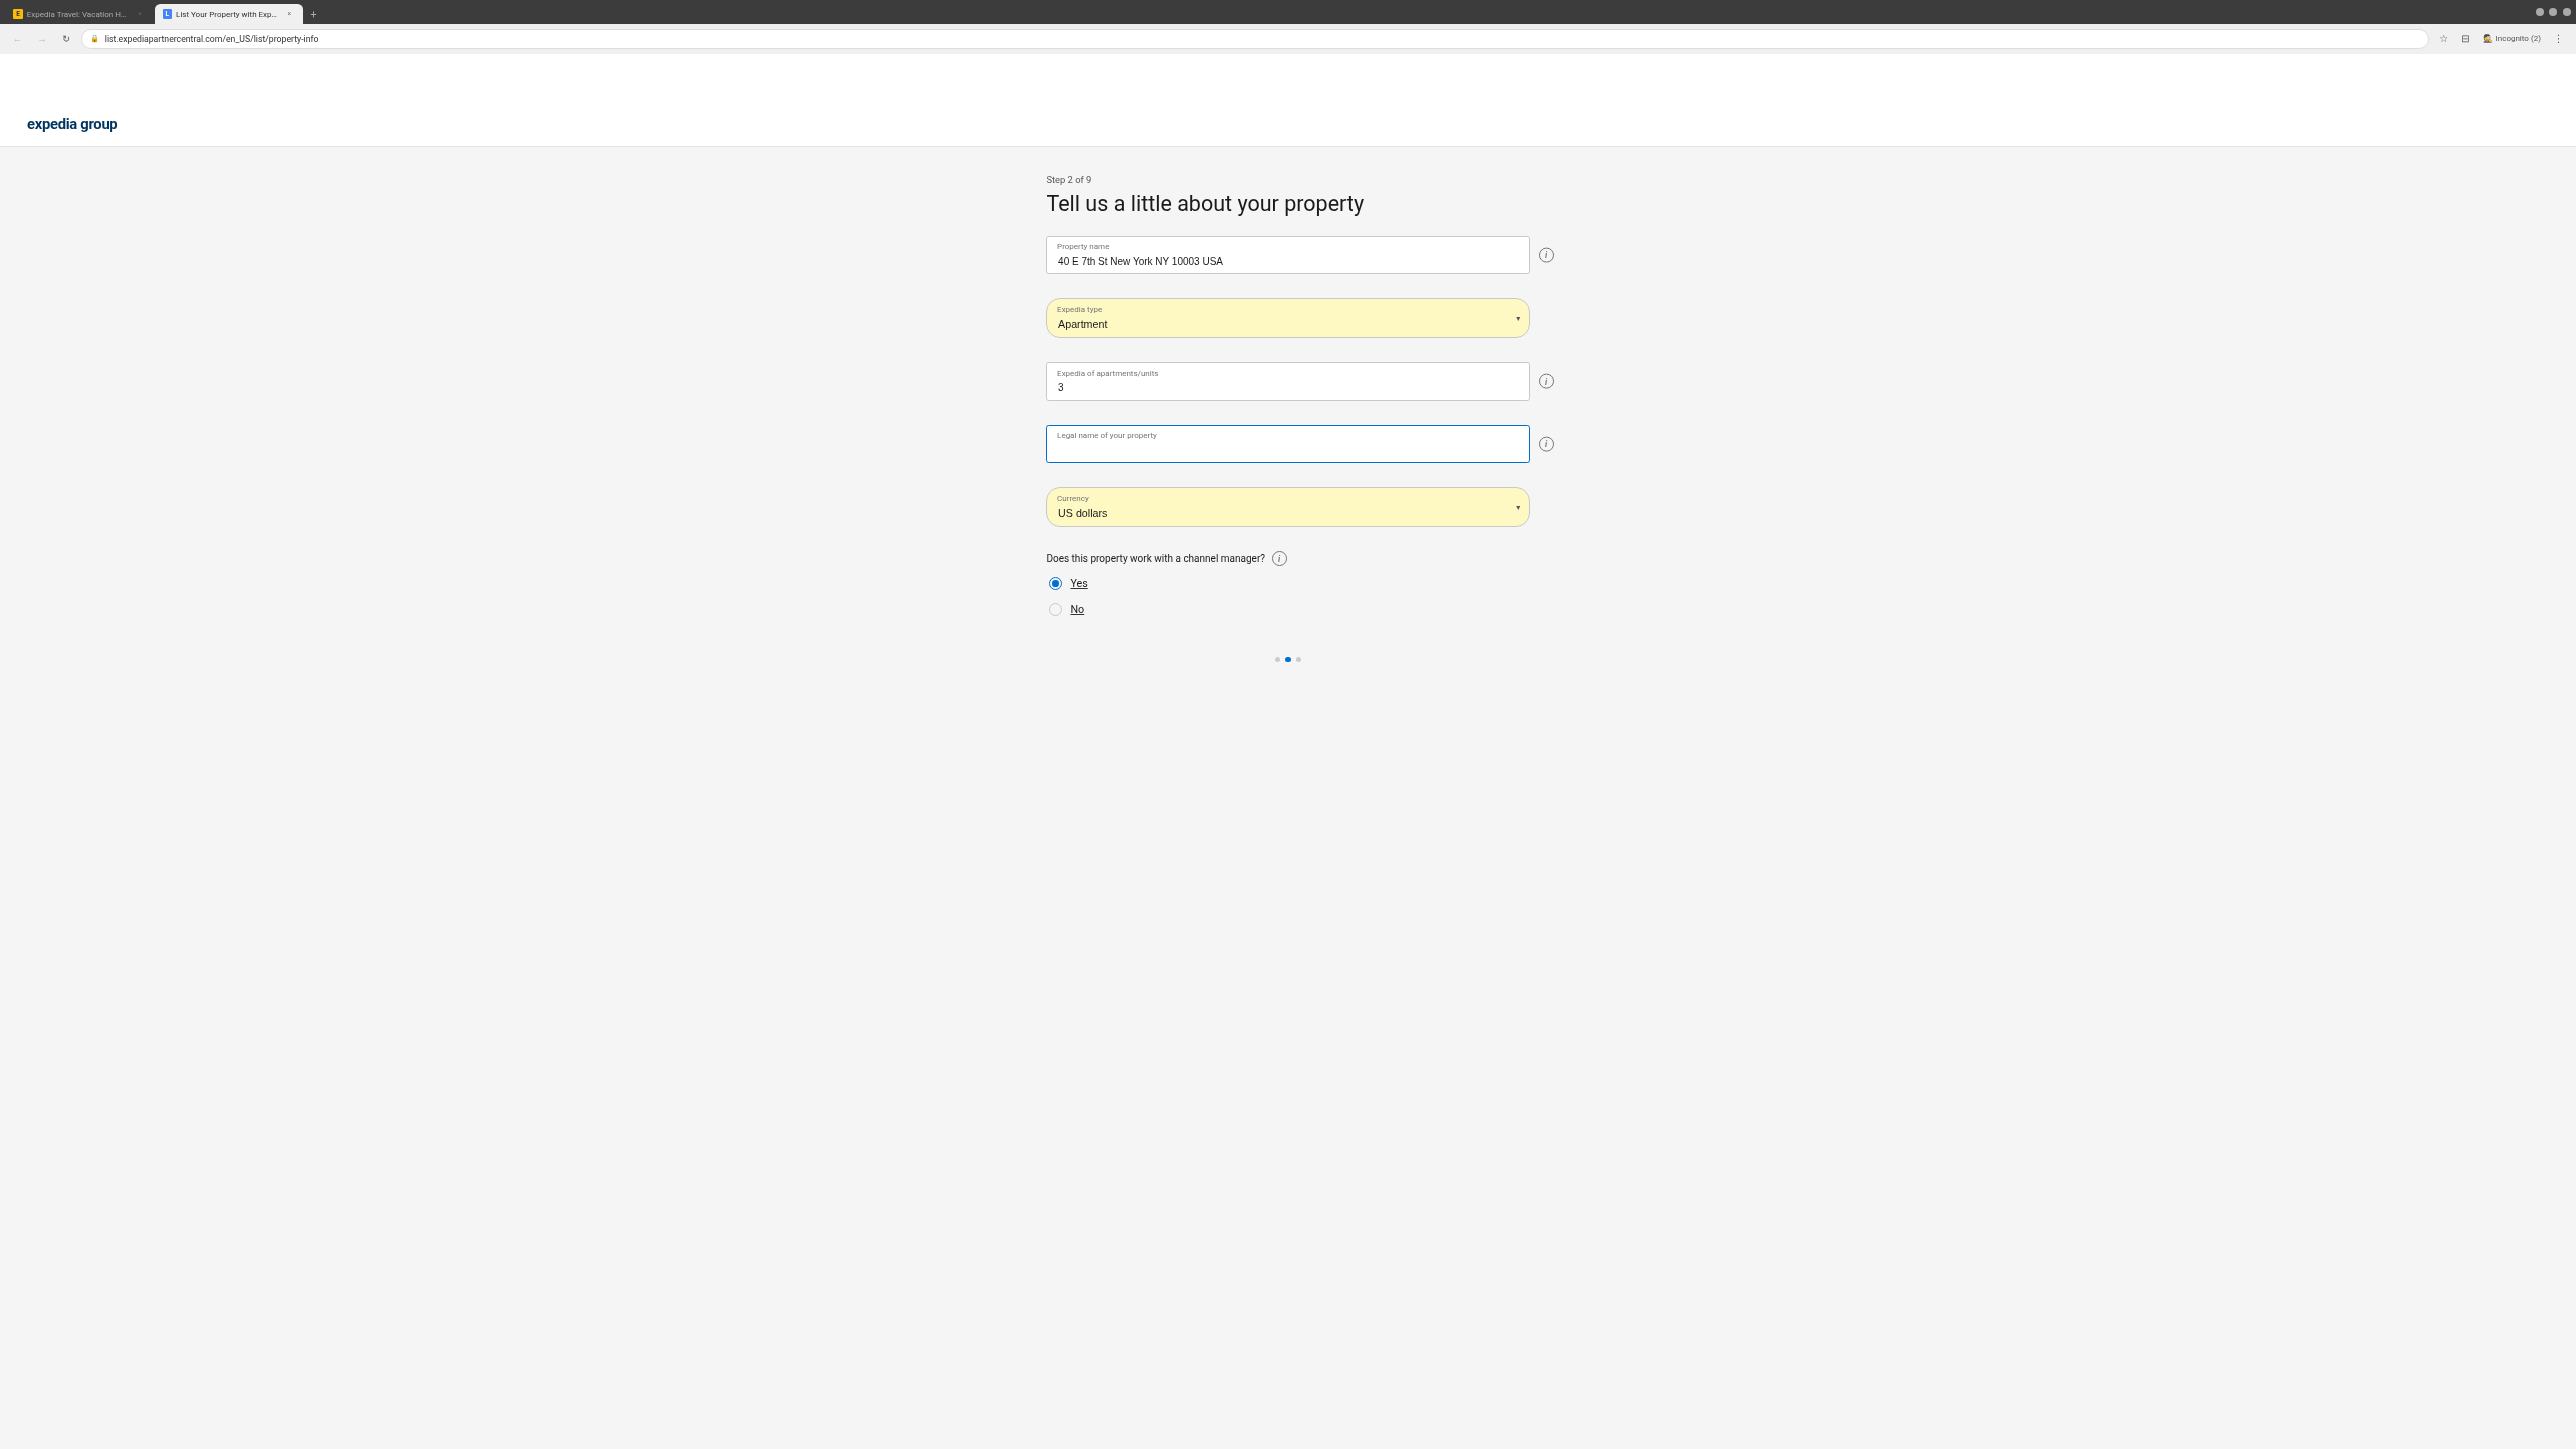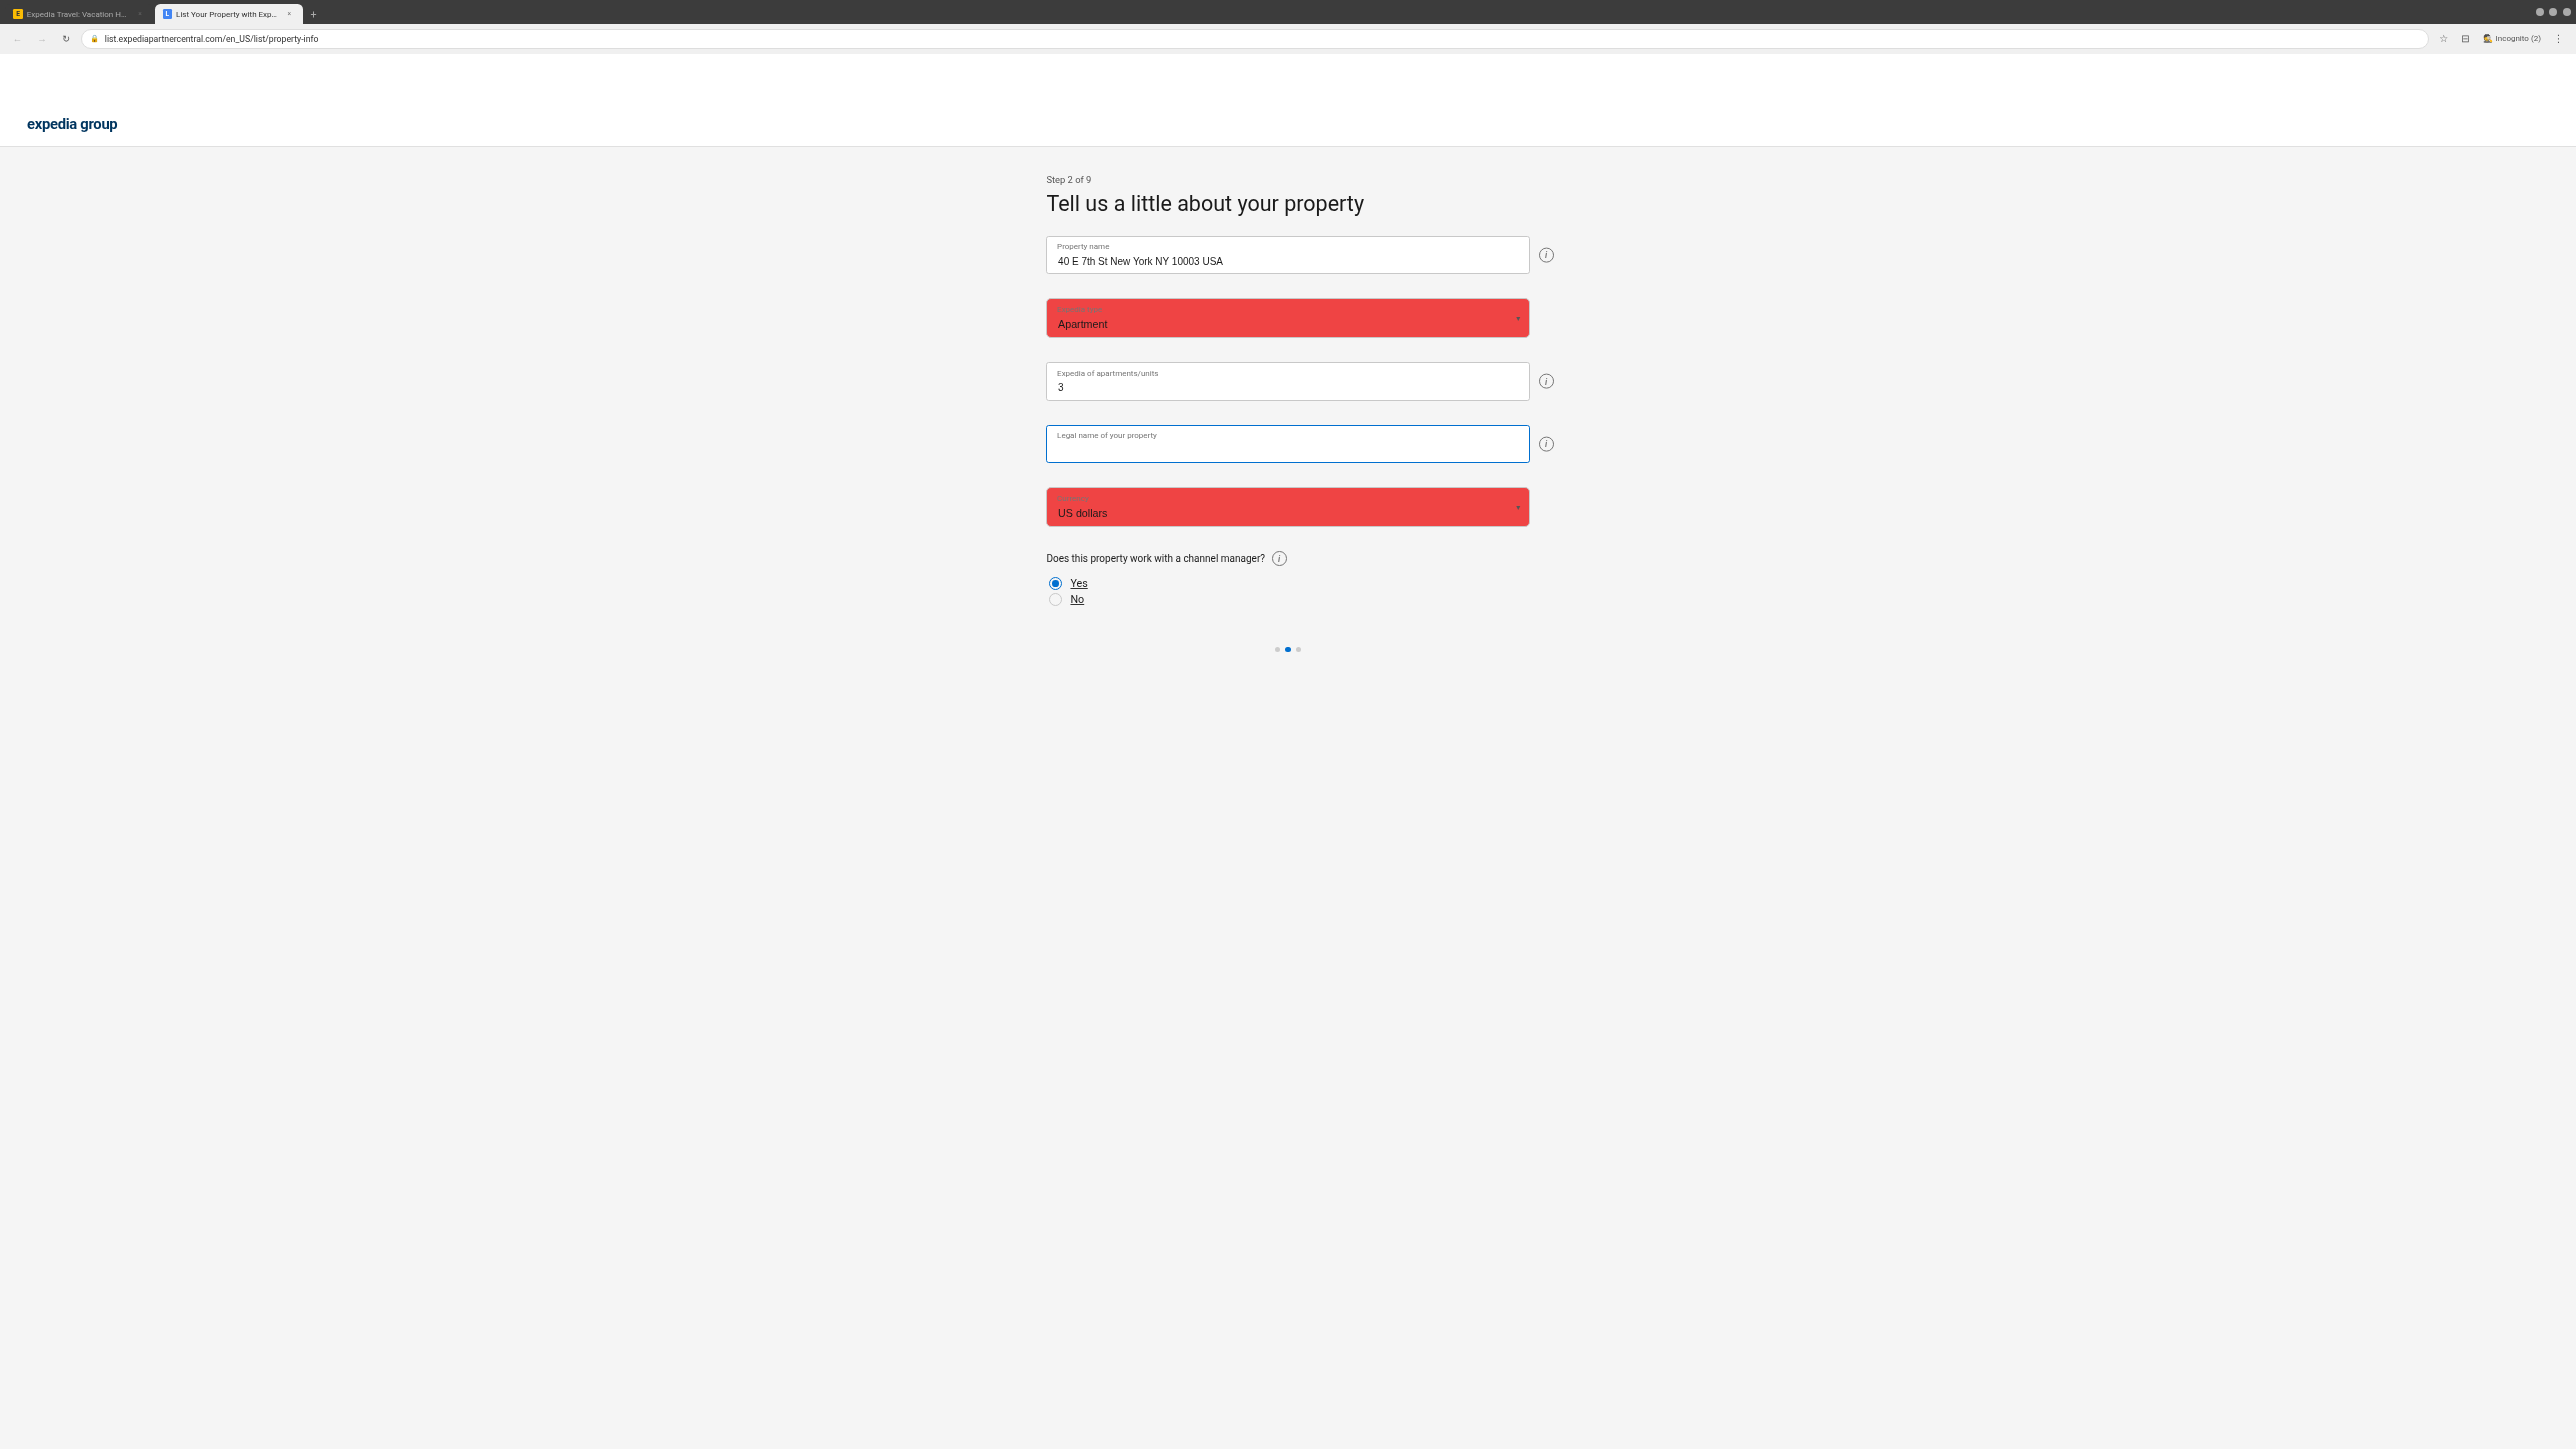--- a/index.html
+++ b/index.html
@@ -330,23 +330,23 @@
     }
 
     .select-wrapper {
       position: relative;
       display: flex;
       align-items: center;
     }
 
     .form-select {
       width: 100%;
-      background: #ef4444;
+      background: #fef9c3;
       border: 0.7px solid #c8c8c8;
-      border-radius: 5px;
+      border-radius: 14px;
       padding: 19px 27px 6.7px 10.7px;
       font-size: 10.7px;
       color: #1a1a1a;
       outline: none;
       appearance: none;
       -webkit-appearance: none;
       cursor: pointer;
     }
 
     .select-arrow {
@@ -384,21 +384,21 @@
       color: #757575;
       font-size: 8.7px;
       font-style: italic;
       font-weight: 600;
       cursor: pointer;
     }
 
     .radio-group {
       display: flex;
       flex-direction: column;
-      gap: 3px;
+      gap: 13px;
       padding-left: 2.7px;
       text-decoration: underline;
     }
 
     .radio-option {
       display: flex;
       align-items: center;
       gap: 8px;
       cursor: pointer;
       font-size: 10.7px;

